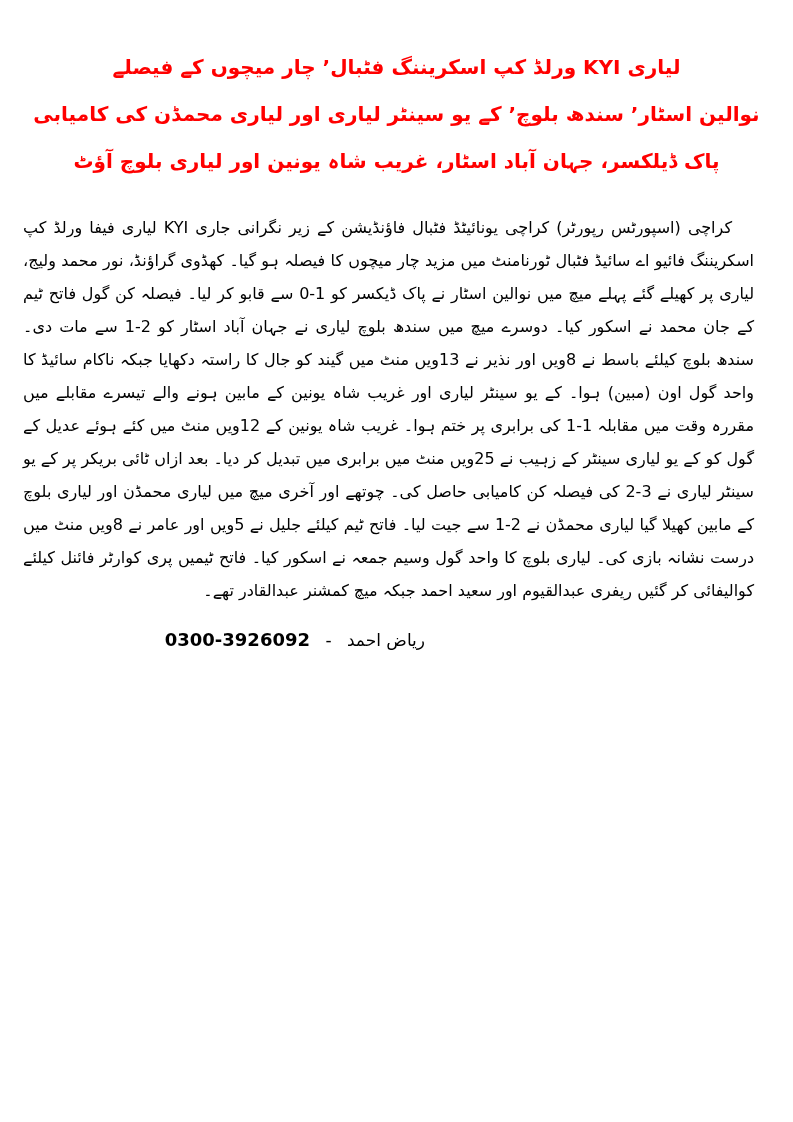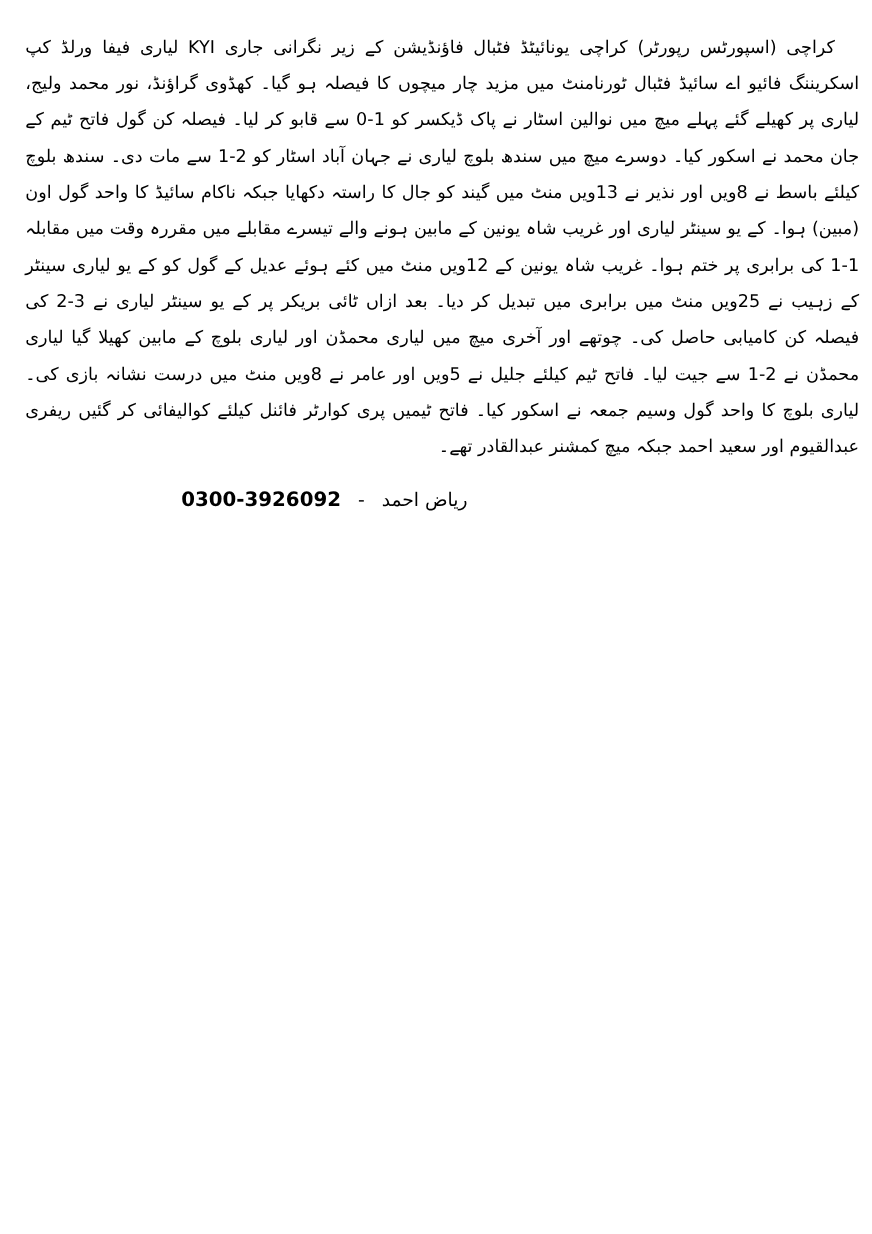--- a/index.html
+++ b/index.html
@@ -29,21 +29,21 @@
     margin: 0;
     white-space: nowrap;
   }
   .article-body {
     direction: rtl;
     unicode-bidi: embed;
     text-align: justify;
     color: #000000;
     font-size: 16px;
     line-height: 33px;
-    margin: 26px 12px 0 23px;
+    margin: 26px 39px 0 23px;
     text-indent: 22px;
   }
   .signature {
     direction: rtl;
     margin-top: 18px;
     padding-right: 368px;
     color: #000000;
     font-size: 17px;
     line-height: 30px;
     white-space: nowrap;
@@ -57,20 +57,25 @@
     direction: ltr;
     unicode-bidi: embed;
     margin-left: 12px;
   }
 </style>
 </head>
 <body>
 
 <div class="page">
 
+  <div class="headlines">
+    <div class="headline">لیاری KYI ورلڈ کپ اسکریننگ فٹبال’ چار میچوں کے فیصلے</div>
+    <div class="headline">نوالین اسٹار’ سندھ بلوچ’ کے یو سینٹر لیاری اور لیاری محمڈن کی کامیابی</div>
+    <div class="headline">پاک ڈیلکسر، جہان آباد اسٹار، غریب شاہ یونین اور لیاری بلوچ آؤٹ</div>
+  </div>
 
   <p class="article-body">کراچی (اسپورٹس رپورٹر)   کراچی یونائیٹڈ فٹبال فاؤنڈیشن کے زیر نگرانی جاری KYI لیاری فیفا ورلڈ کپ اسکریننگ فائیو اے سائیڈ فٹبال ٹورنامنٹ میں مزید چار میچوں کا فیصلہ ہو گیا۔ کھڈوی گراؤنڈ، نور محمد ولیج، لیاری پر کھیلے گئے پہلے میچ میں نوالین اسٹار نے پاک ڈیکسر کو 1-0 سے قابو کر لیا۔ فیصلہ کن گول فاتح ٹیم کے جان محمد نے اسکور کیا۔ دوسرے میچ میں سندھ بلوچ لیاری نے جہان آباد اسٹار کو 2-1 سے مات دی۔ سندھ بلوچ کیلئے باسط نے 8ویں اور نذیر نے 13ویں منٹ میں گیند کو جال کا راستہ دکھایا جبکہ ناکام سائیڈ کا واحد گول اون (مبین) ہوا۔ کے یو سینٹر لیاری اور غریب شاہ یونین کے مابین ہونے والے تیسرے مقابلے میں مقررہ وقت میں مقابلہ 1-1 کی برابری پر ختم ہوا۔ غریب شاہ یونین کے 12ویں منٹ میں کئے ہوئے عدیل کے گول کو کے یو لیاری سینٹر کے زہیب نے 25ویں منٹ میں برابری میں تبدیل کر دیا۔ بعد ازاں ٹائی بریکر پر کے یو سینٹر لیاری نے 3-2 کی فیصلہ کن کامیابی حاصل کی۔ چوتھے اور آخری میچ میں لیاری محمڈن اور لیاری بلوچ کے مابین کھیلا گیا لیاری محمڈن نے 2-1 سے جیت لیا۔ فاتح ٹیم کیلئے جلیل نے 5ویں اور عامر نے 8ویں منٹ میں درست نشانہ بازی کی۔ لیاری بلوچ کا واحد گول وسیم جمعہ نے اسکور کیا۔ فاتح ٹیمیں پری کوارٹر فائنل کیلئے کوالیفائی کر گئیں ریفری عبدالقیوم اور سعید احمد جبکہ میچ کمشنر عبدالقادر تھے۔</p>
 
   <div class="signature">
     <span class="sig-name">ریاض احمد</span>
     <span class="sig-sep">-</span>
     <span class="sig-phone">0300-3926092</span>
   </div>
 
 </div>

